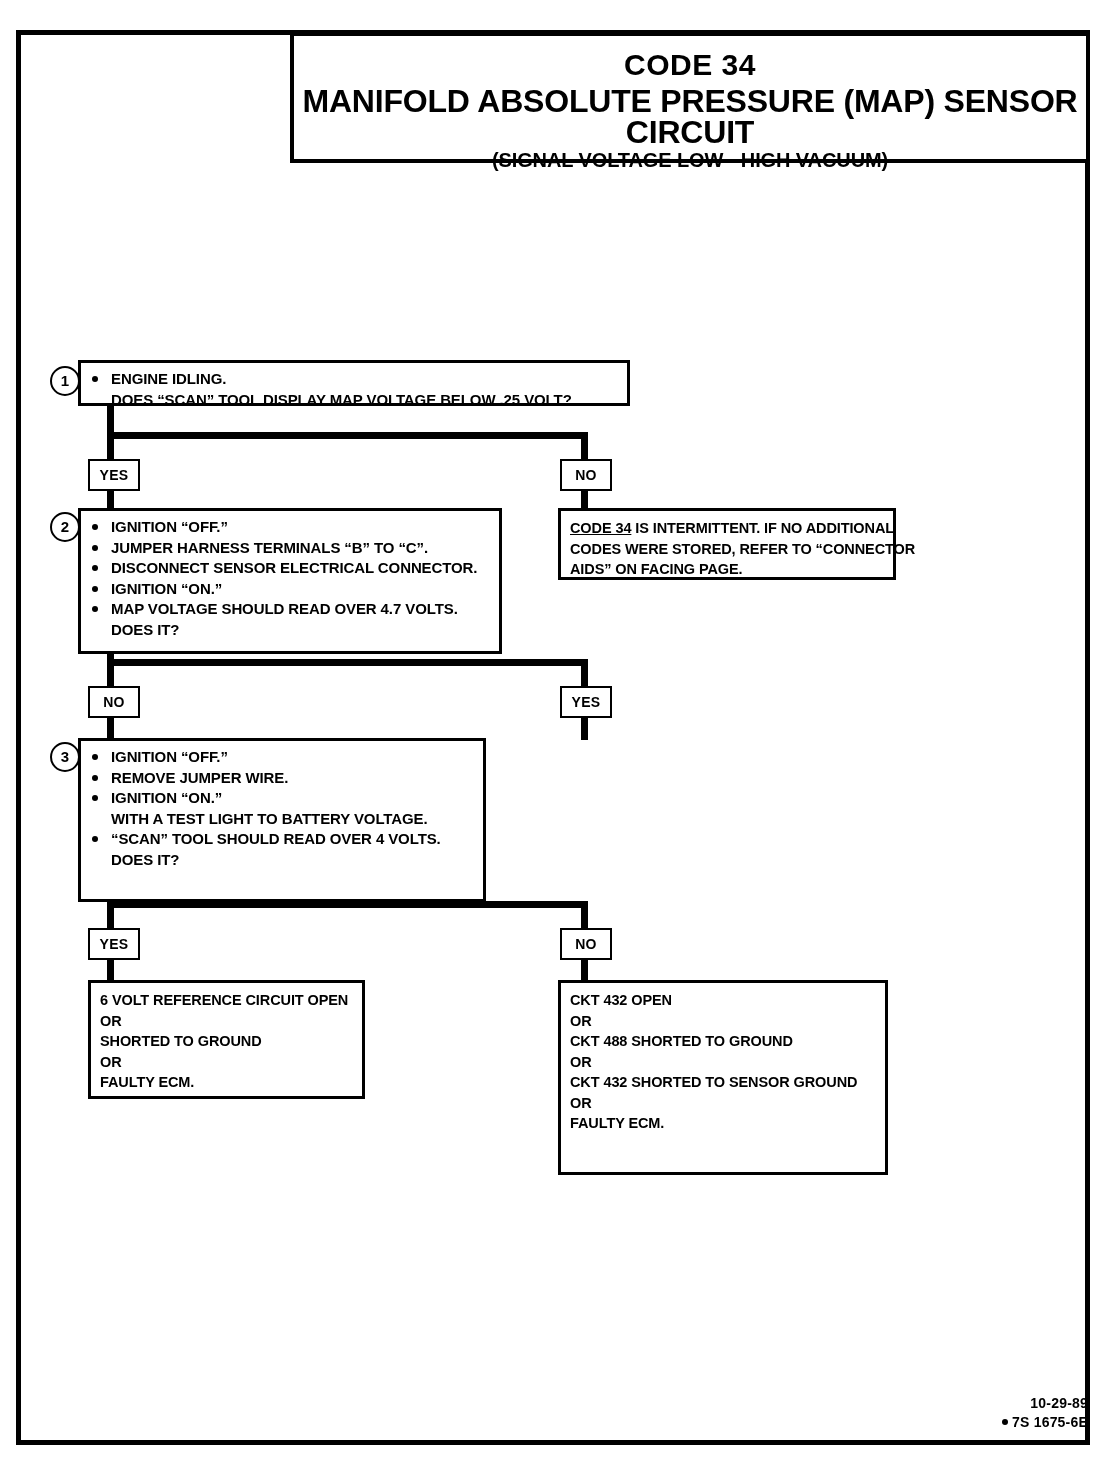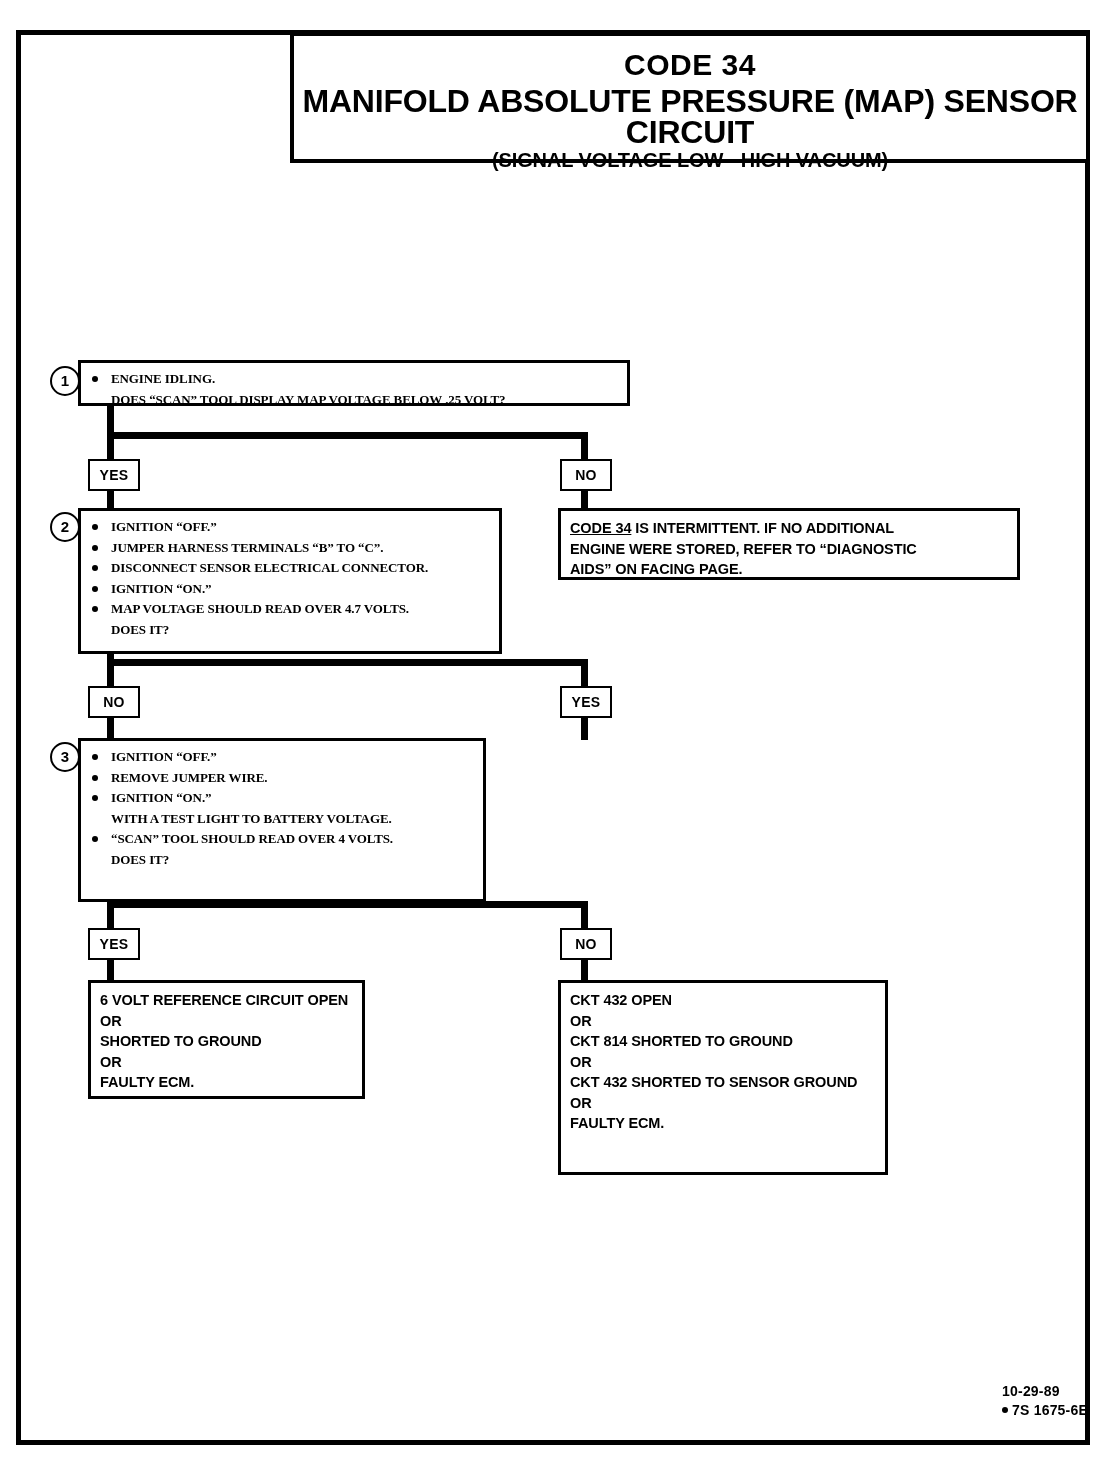--- a/index.html
+++ b/index.html
@@ -79,25 +79,24 @@
   }
 
   .steplist {
     list-style: none;
     margin: 0;
     padding: 0;
   }
   .steplist li {
     position: relative;
     padding-left: 26px;
-    font-size: 13px;
+    font-size: 15px;
     line-height: 20.5px;
     letter-spacing: -0.1px;
     white-space: nowrap;
-    font-family: Liberation Serif, serif;
   }
   .steplist li.bulleted::before {
     content: "";
     position: absolute;
     left: 7px;
     top: 7px;
     width: 6px;
     height: 6px;
     background: #000;
     border-radius: 50%;
@@ -153,22 +152,22 @@
     background: #000;
     z-index: 2;
   }
   .vline { width: 7px; }
   .hline { height: 7px; }
 
   
   .footer {
     position: absolute;
     right: 32px;
-    bottom: 52px;
-    text-align: left;
+    bottom: 40px;
+    text-align: right;
     color: #000;
     font-weight: bold;
     font-size: 14px;
     line-height: 19px;
     letter-spacing: 0.2px;
   }
   .footer .ln2 { white-space: nowrap; }
   .footer .dot {
     display: inline-block;
     width: 6px;
@@ -218,23 +217,23 @@
     <ul class="steplist">
       <li class="bulleted">IGNITION “OFF.”</li>
       <li class="bulleted">JUMPER HARNESS TERMINALS “B” TO “C”.</li>
       <li class="bulleted">DISCONNECT SENSOR ELECTRICAL CONNECTOR.</li>
       <li class="bulleted">IGNITION “ON.”</li>
       <li class="bulleted">MAP VOLTAGE SHOULD READ OVER 4.7 VOLTS.</li>
       <li class="cont">DOES IT?</li>
     </ul>
   </div>
 
-  <div class="fbox" style="left:558px; top:508px; width:462px; height:72px; padding:7px 8px 0 9px;">
+  <div class="fbox" style="left:558px; top:508px; width:338px; height:72px; padding:7px 8px 0 9px;">
     <div class="plainlines"><span class="u">CODE 34</span><span> IS INTERMITTENT.  IF NO ADDITIONAL</span></div>
-    <div class="plainlines">ENGINE WERE STORED, REFER TO “DIAGNOSTIC</div>
+    <div class="plainlines">CODES WERE STORED, REFER TO “CONNECTOR</div>
     <div class="plainlines">AIDS” ON FACING PAGE.</div>
   </div>
 
   <div class="conn vline" style="left:107px; top:654px; height:26px;"></div>
   <div class="conn hline" style="left:107px; top:659px; width:481px;"></div>
   <div class="conn vline" style="left:107px; top:659px; height:30px;"></div>
   <div class="conn vline" style="left:581px; top:659px; height:30px;"></div>
 
   <div class="yn" style="left:88px; top:686px;">NO</div>
   <div class="yn" style="left:560px; top:686px;">YES</div>
@@ -271,21 +270,21 @@
     <div class="plainlines">6 VOLT REFERENCE CIRCUIT OPEN</div>
     <div class="plainlines">OR</div>
     <div class="plainlines">SHORTED TO GROUND</div>
     <div class="plainlines">OR</div>
     <div class="plainlines">FAULTY ECM.</div>
   </div>
 
   <div class="fbox" style="left:558px; top:980px; width:330px; height:195px; padding:7px 8px 0 9px;">
     <div class="plainlines">CKT 432 OPEN</div>
     <div class="plainlines">OR</div>
-    <div class="plainlines">CKT 814 SHORTED TO GROUND</div>
+    <div class="plainlines">CKT 488 SHORTED TO GROUND</div>
     <div class="plainlines">OR</div>
     <div class="plainlines">CKT 432 SHORTED TO SENSOR GROUND</div>
     <div class="plainlines">OR</div>
     <div class="plainlines">FAULTY ECM.</div>
   </div>
 
   <div class="footer">
     <div>10-29-89</div>
     <div class="ln2"><span class="dot"></span><span>7S 1675-6E</span></div>
   </div>

